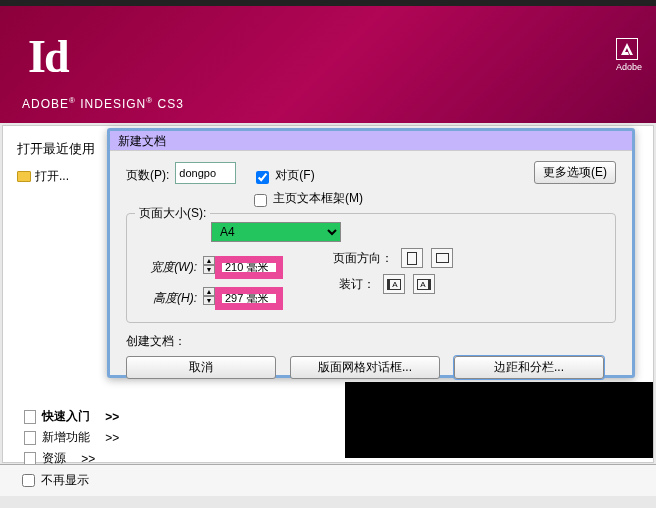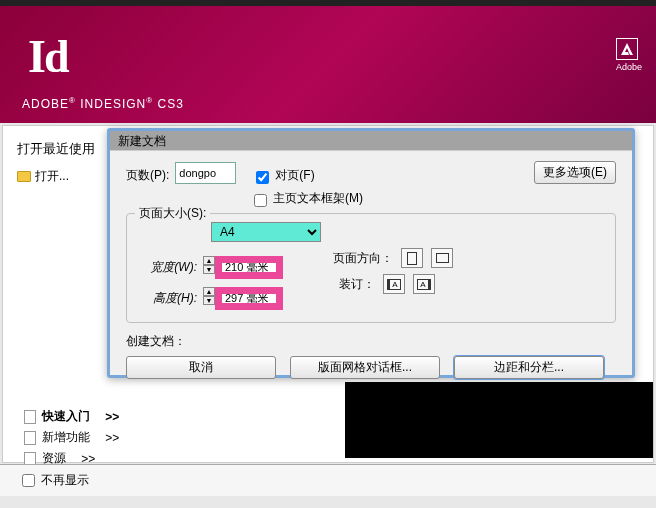--- a/index.html
+++ b/index.html
@@ -14,31 +14,31 @@
 .adobe-mark { position: absolute; right: 14px; top: 32px; text-align: center; color: #fff; font-size: 9px; }
 .adobe-mark .sq { width: 22px; height: 22px; border: 1px solid #fff; margin-bottom: 2px; display: flex; align-items: center; justify-content: center; }
 
 .content { display: flex; background: #fff; border: 1px solid #ccc; margin: 2px; height: 338px; }
 .left-col { width: 100px; padding: 14px 8px 0 14px; }
 .left-col .sec-title { font-size: 13px; font-weight: normal; margin-bottom: 10px; }
 .left-col .item { font-size: 12px; display: flex; align-items: center; gap: 4px; }
 .folder-icon { width: 14px; height: 11px; background: #f4c842; border: 1px solid #c49a1a; border-radius: 1px; display: inline-block; }
 
 .dialog { position: absolute; left: 107px; top: 128px; width: 528px; height: 250px; background: #f0f0f0; border: 3px solid #7aa7d9; border-radius: 3px; box-shadow: 0 2px 8px rgba(0,0,0,0.3); }
-.dialog-title { background: #a3a3a3; height: 20px; font-size: 12px; padding: 2px 8px; border-bottom: 1px solid #ccc; }
+.dialog-title { background: #c4b5fd; height: 20px; font-size: 12px; padding: 2px 8px; border-bottom: 1px solid #ccc; }
 .dialog-body { padding: 10px 16px; font-size: 12px; }
 .row { display: flex; align-items: flex-end; margin-bottom: 6px; gap: 6px; }
 .row label { white-space: nowrap; }
 .page-input { width: 61px; height: 18px; border: 1px solid #7a9; background: #fff; padding: 10px 3px; font-size: 11px; }
 input[type=checkbox] { width: 13px; height: 13px; }
 .more-btn { margin-left: auto; padding: 2px 8px; font-size: 12px; border: 1px solid #888; background: linear-gradient(#fff,#e4e4e4); border-radius: 3px; }
 
 fieldset { border: 1px solid #c0c0c0; border-radius: 4px; padding: 8px 12px 12px; margin-top: 4px; position: relative; }
 .legend-label { position: absolute; top: -9px; left: 8px; background: #f0f0f0; padding: 0 4px; font-size: 12px; }
-.select-size { width: 110px; height: 20px; border: 1px solid #888; background: #5eead4; font-size: 12px; padding-left: 4px; }
+.select-size { width: 130px; height: 20px; border: 1px solid #888; background: #22c55e; font-size: 12px; padding-left: 4px; }
 .dim-row { display: flex; align-items: center; gap: 6px; margin-top: 8px; }
 .dim-label { width: 58px; text-align: right; font-style: italic; }
 .spinner { display: flex; }
 .spin-input { width: 68px; height: 23px; border: 7px solid #ec4899; font-size: 11px; padding-left: 3px; }
 .spin-btns { display: flex; flex-direction: column; }
 .spin-btns span { width: 12px; height: 9px; border: 1px solid #888; background: #eee; font-size: 7px; text-align: center; line-height: 7px; cursor: pointer; }
 .orient-col { margin-left: 50px; }
 .orient-row { display: flex; align-items: center; gap: 8px; margin-bottom: 6px; }
 .orient-btn { width: 22px; height: 20px; border: 1px solid #888; background: #f8f8f8; display: inline-flex; align-items: center; justify-content: center; }
 .icon-portrait { width: 10px; height: 13px; border: 1px solid #333; }

